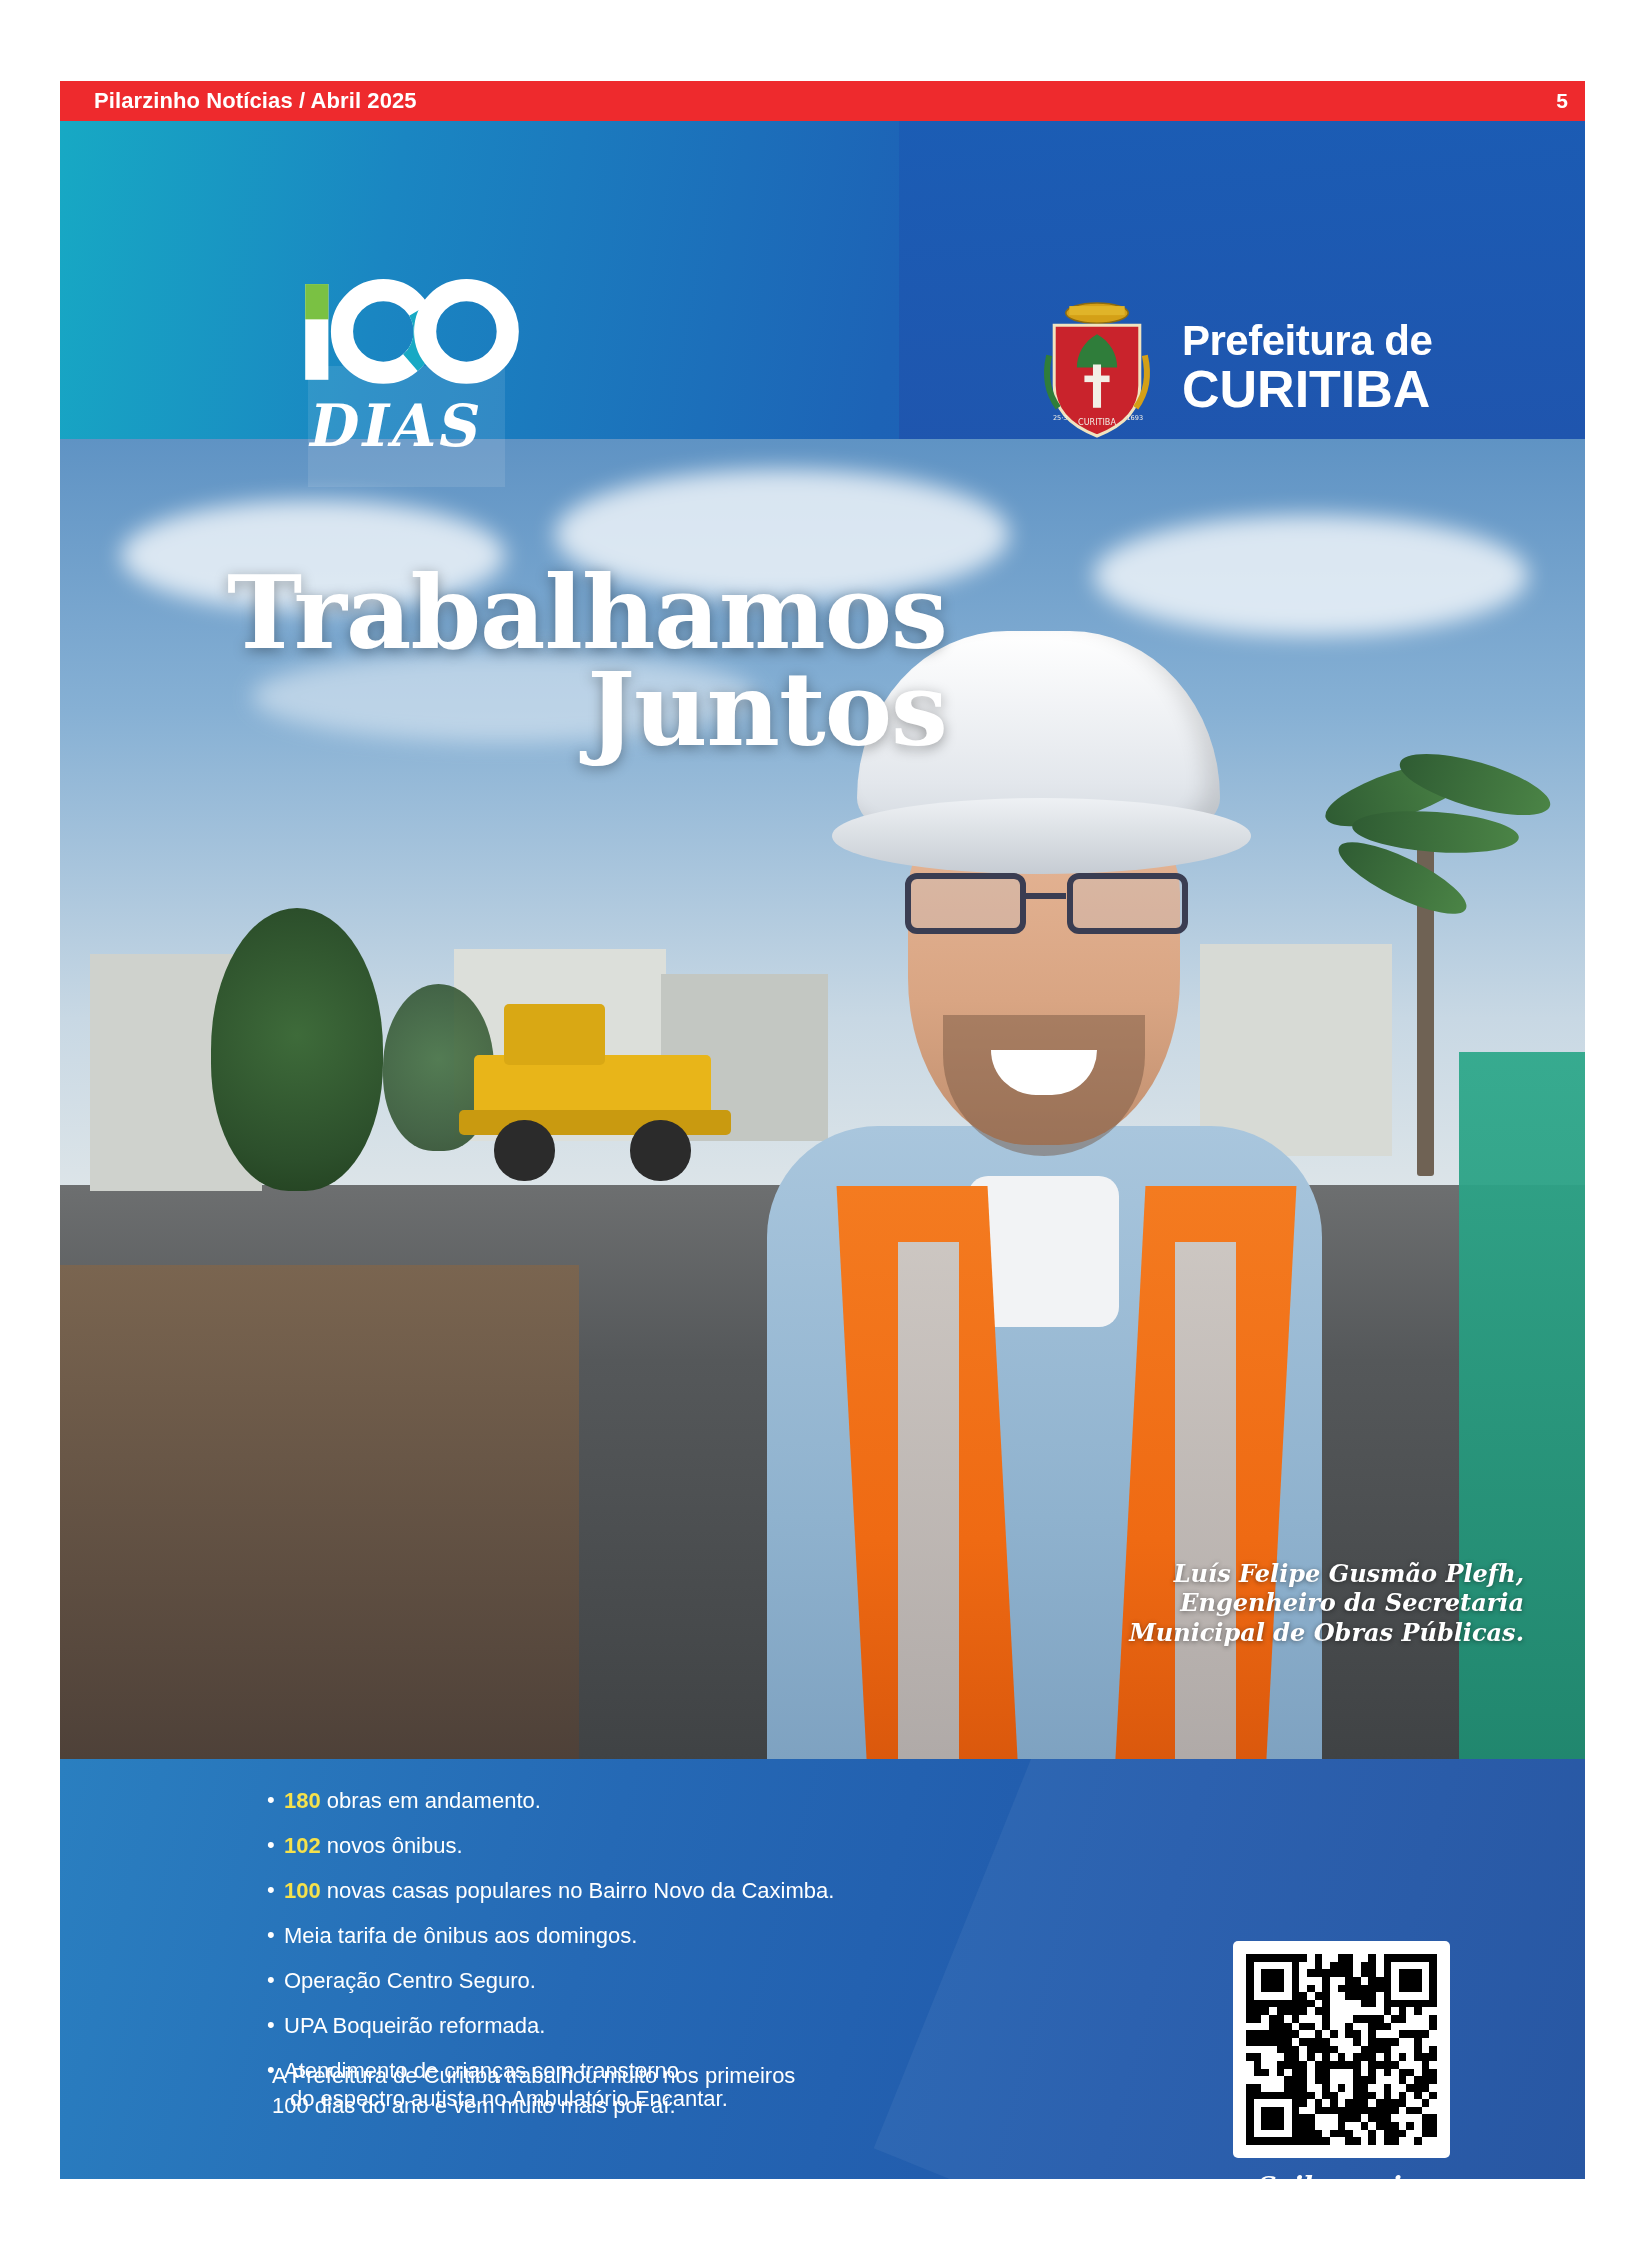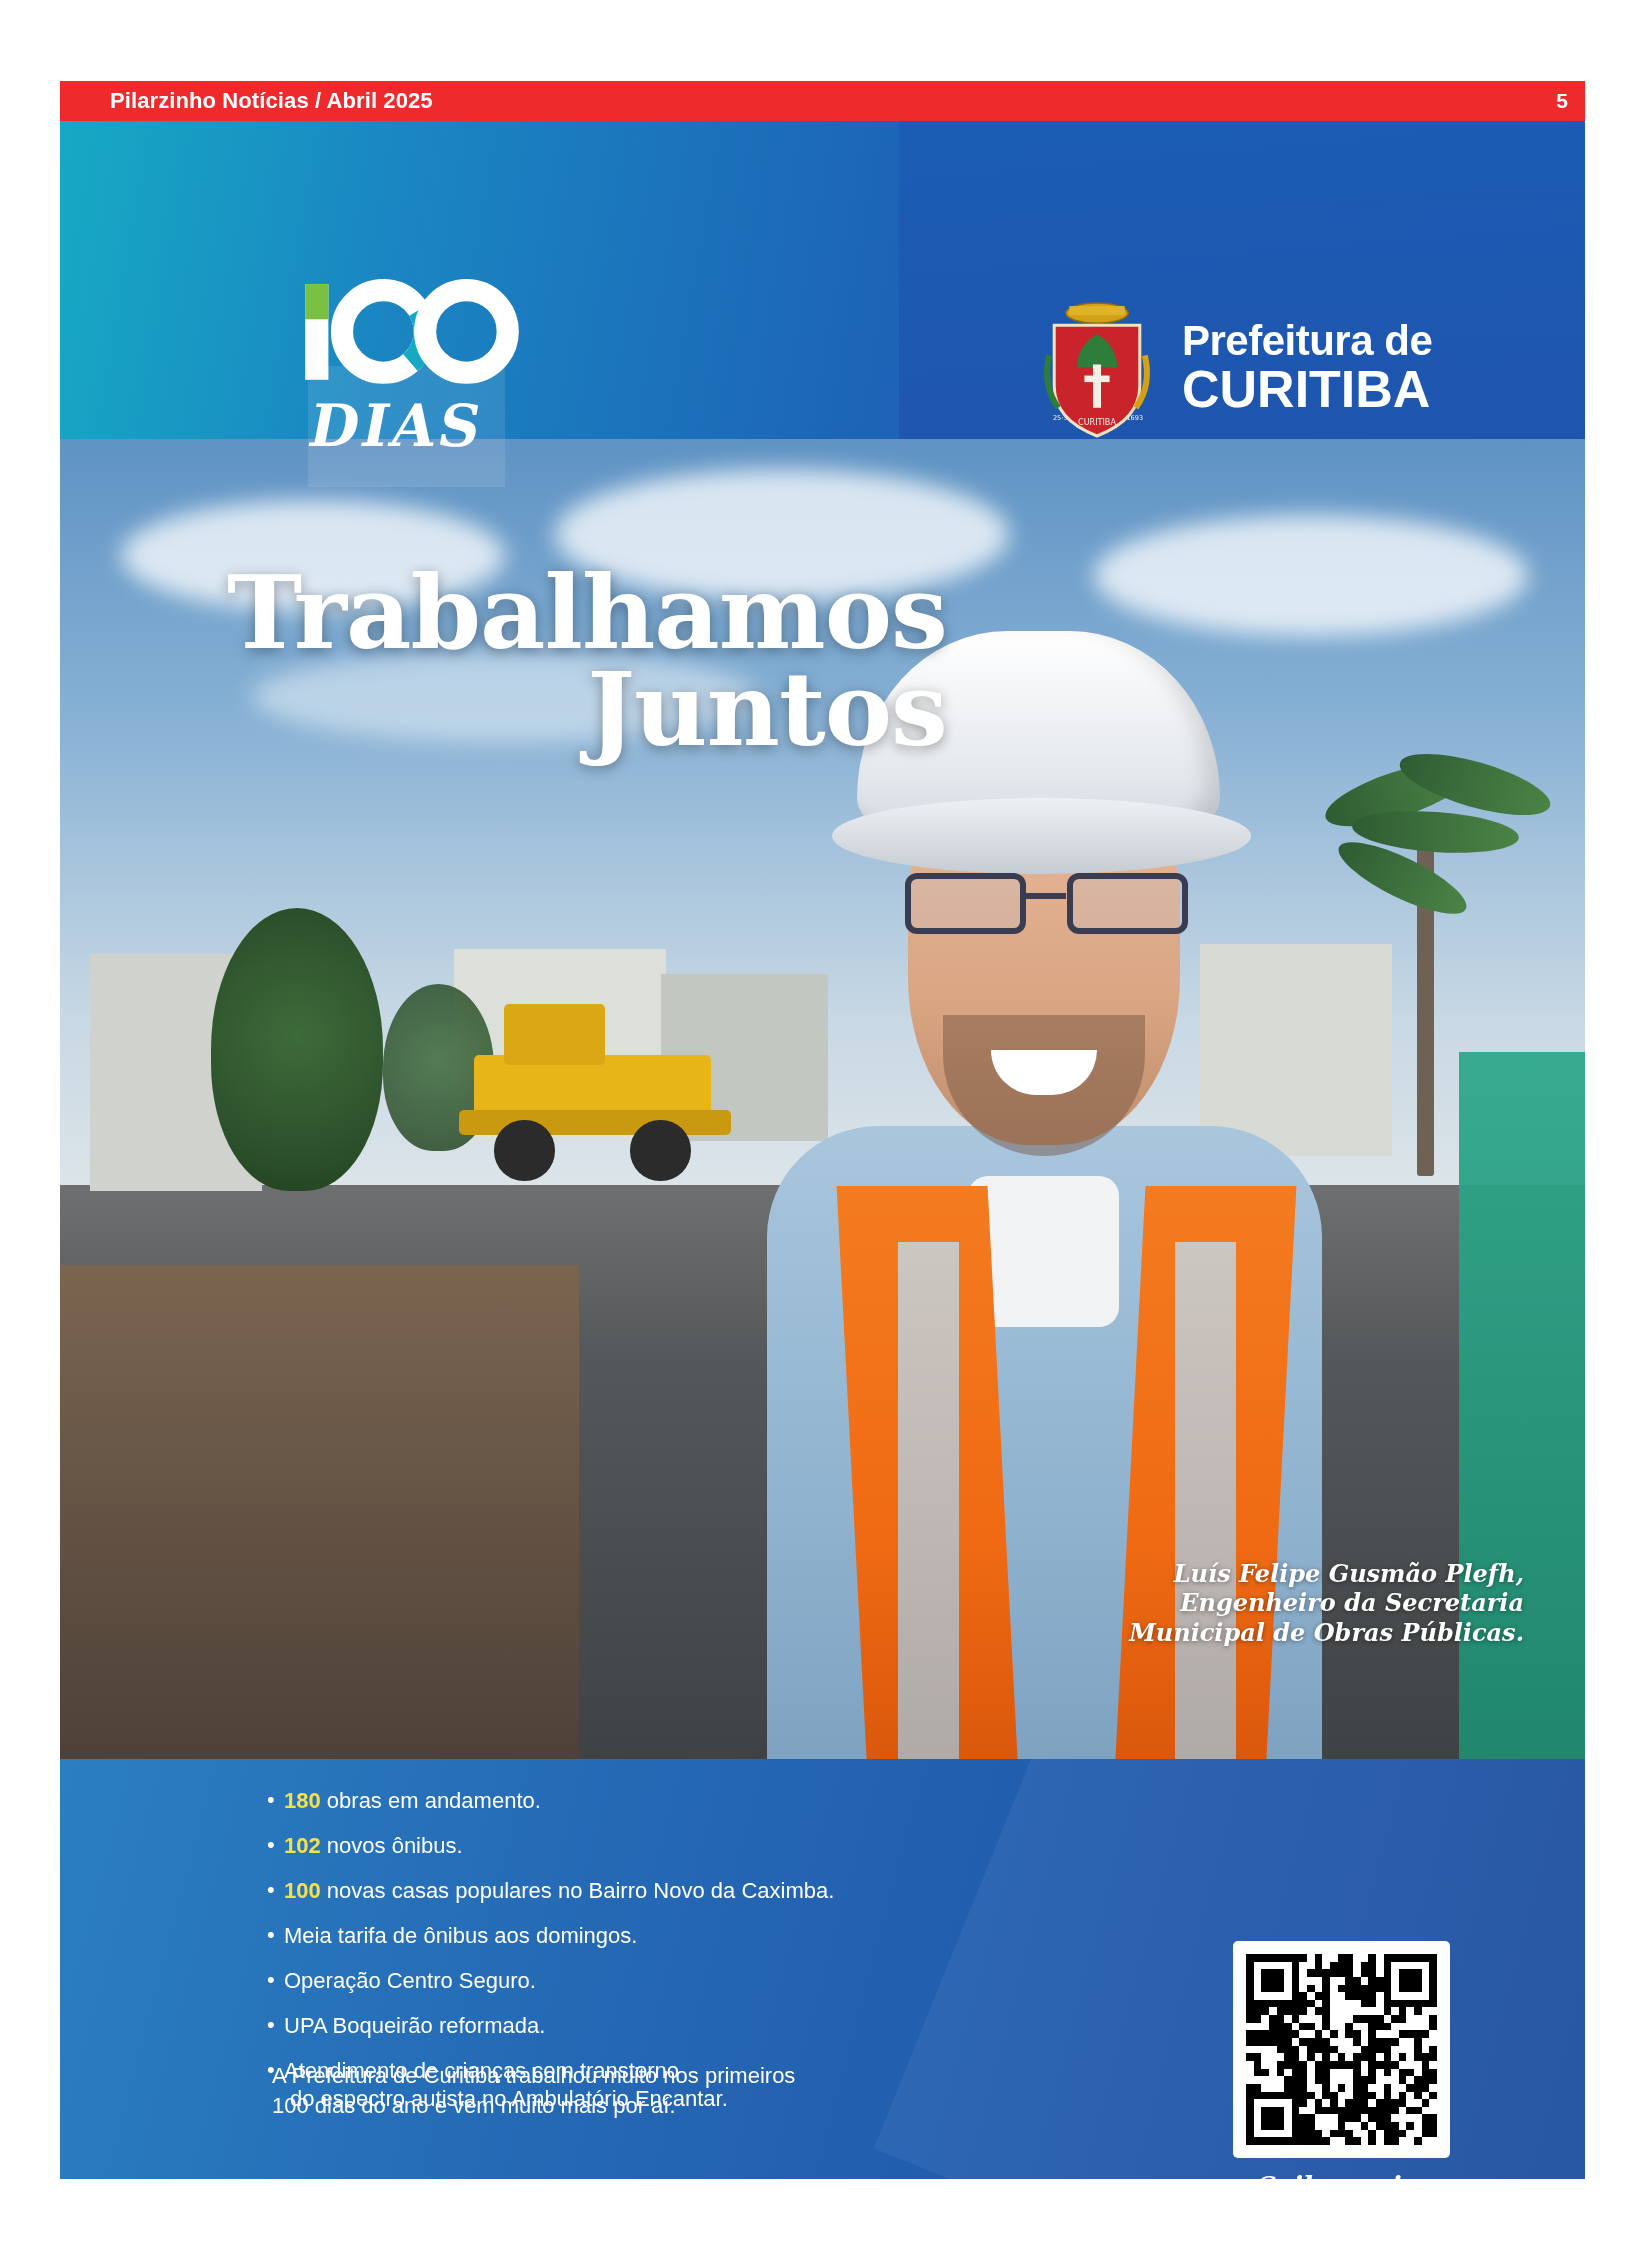--- a/index.html
+++ b/index.html
@@ -29,21 +29,20 @@
     display: flex;
     align-items: center;
     justify-content: space-between;
     padding: 0 17px 0 34px;
   }
   .header-title {
     color: #ffffff;
     font-size: 22px;
     font-weight: bold;
     letter-spacing: 0.1px;
-    margin-left: 16px;
   }
   .header-page {
     color: #ffffff;
     font-size: 21px;
     font-weight: bold;
   }
 
   
   .ad {
     position: absolute;

